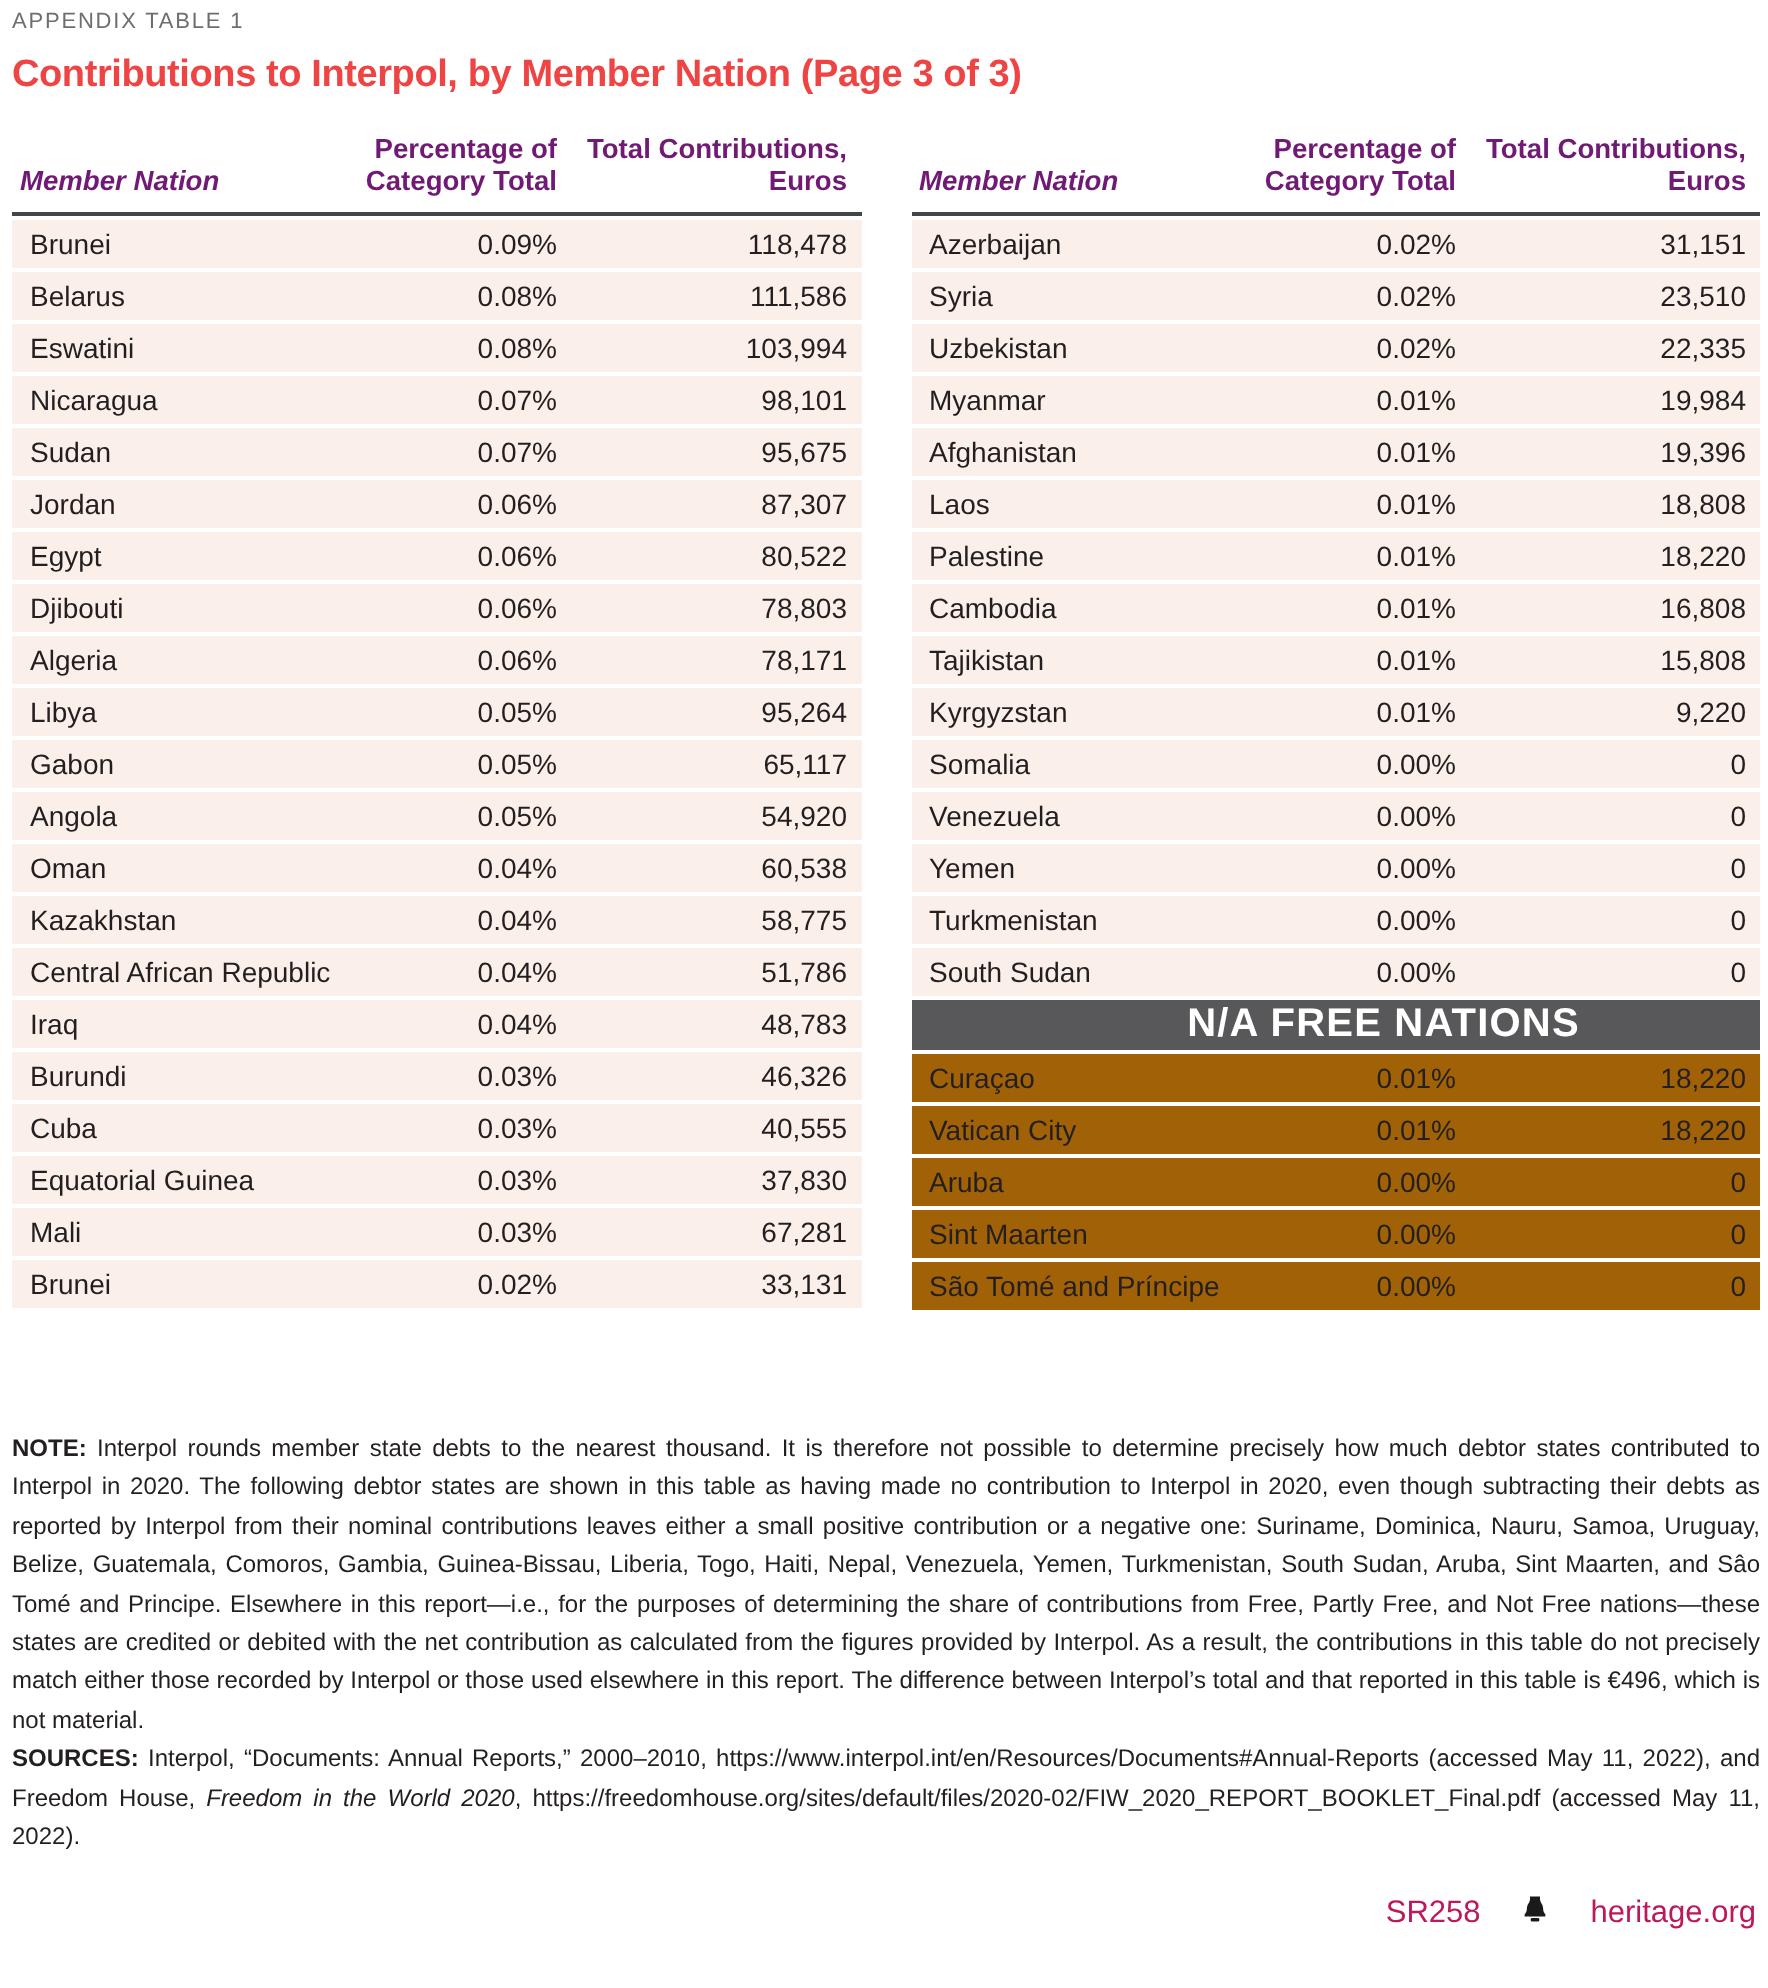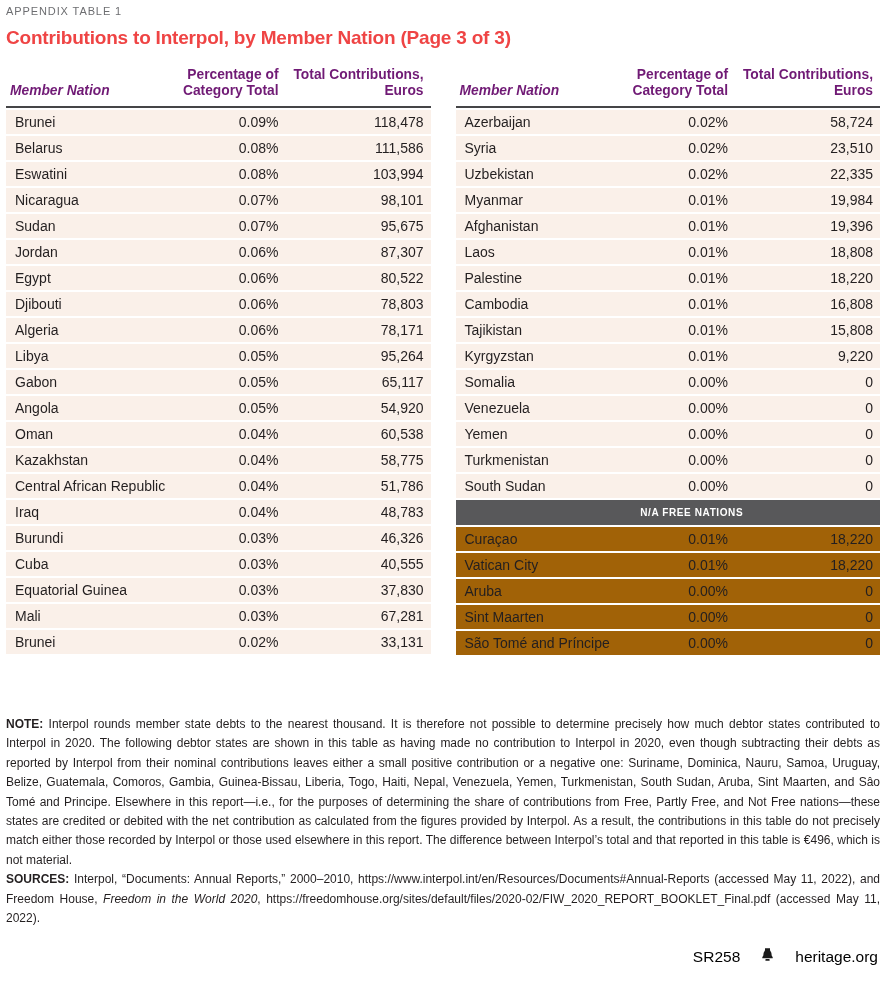--- a/index.html
+++ b/index.html
@@ -56,21 +56,21 @@
   .row.gray{background:#a16207;}
   .cell-nation{padding-left:9px;white-space:nowrap;}
   .cell-pct{text-align:right;}
   .cell-total{text-align:right;padding-right:7px;}
   .band{
     height:25px;
     line-height:25px;
     background:#58585a;
     color:#fff;
     font-weight:700;
-    font-size:10px;
+    font-size:20px;
     text-align:center;
     letter-spacing:.6px;
     border-bottom:2px solid #fff;
     padding-left:48px;
   }
   .notes{
     margin-top:58px;
     font-size:12px;
     line-height:19.4px;
     text-align:justify;
@@ -80,21 +80,21 @@
   .notes .lbl{font-weight:700;}
   .notes .ital{font-style:italic;}
   .footer{
     position:absolute;
     top:947px;
     right:6px;
     display:flex;
     align-items:center;
     gap:20px;
     font-size:15.5px;
-    color:#000000;
+    color:#be185d;
   }
   .bell{display:inline-block;}
 </style>
 </head>
 <body>
 
 <div class="page">
 
   <div class="eyebrow">APPENDIX TABLE 1</div>
   <h1 class="title">Contributions to Interpol, by Member Nation (Page 3 of 3)</h1>
@@ -219,21 +219,21 @@
     <div class="tbl">
       <div class="thead">
         <div class="th th-nation">Member Nation</div>
         <div class="th th-pct"><span>Percentage of</span><br><span>Category Total</span></div>
         <div class="th th-total"><span>Total Contributions,</span><br><span>Euros</span></div>
       </div>
       <div class="tbody" id="right-body">
           <div class="row">
             <span class="cell-nation">Azerbaijan</span>
             <span class="cell-pct">0.02%</span>
-            <span class="cell-total">58,724</span>
+            <span class="cell-total">31,151</span>
           </div>
           <div class="row">
             <span class="cell-nation">Syria</span>
             <span class="cell-pct">0.02%</span>
             <span class="cell-total">23,510</span>
           </div>
           <div class="row">
             <span class="cell-nation">Uzbekistan</span>
             <span class="cell-pct">0.02%</span>
             <span class="cell-total">22,335</span>

